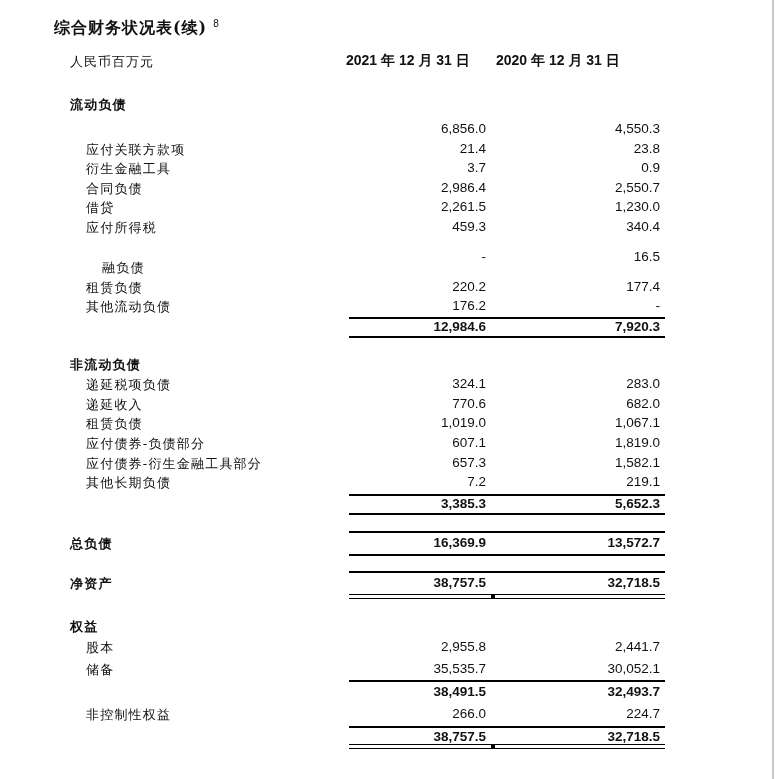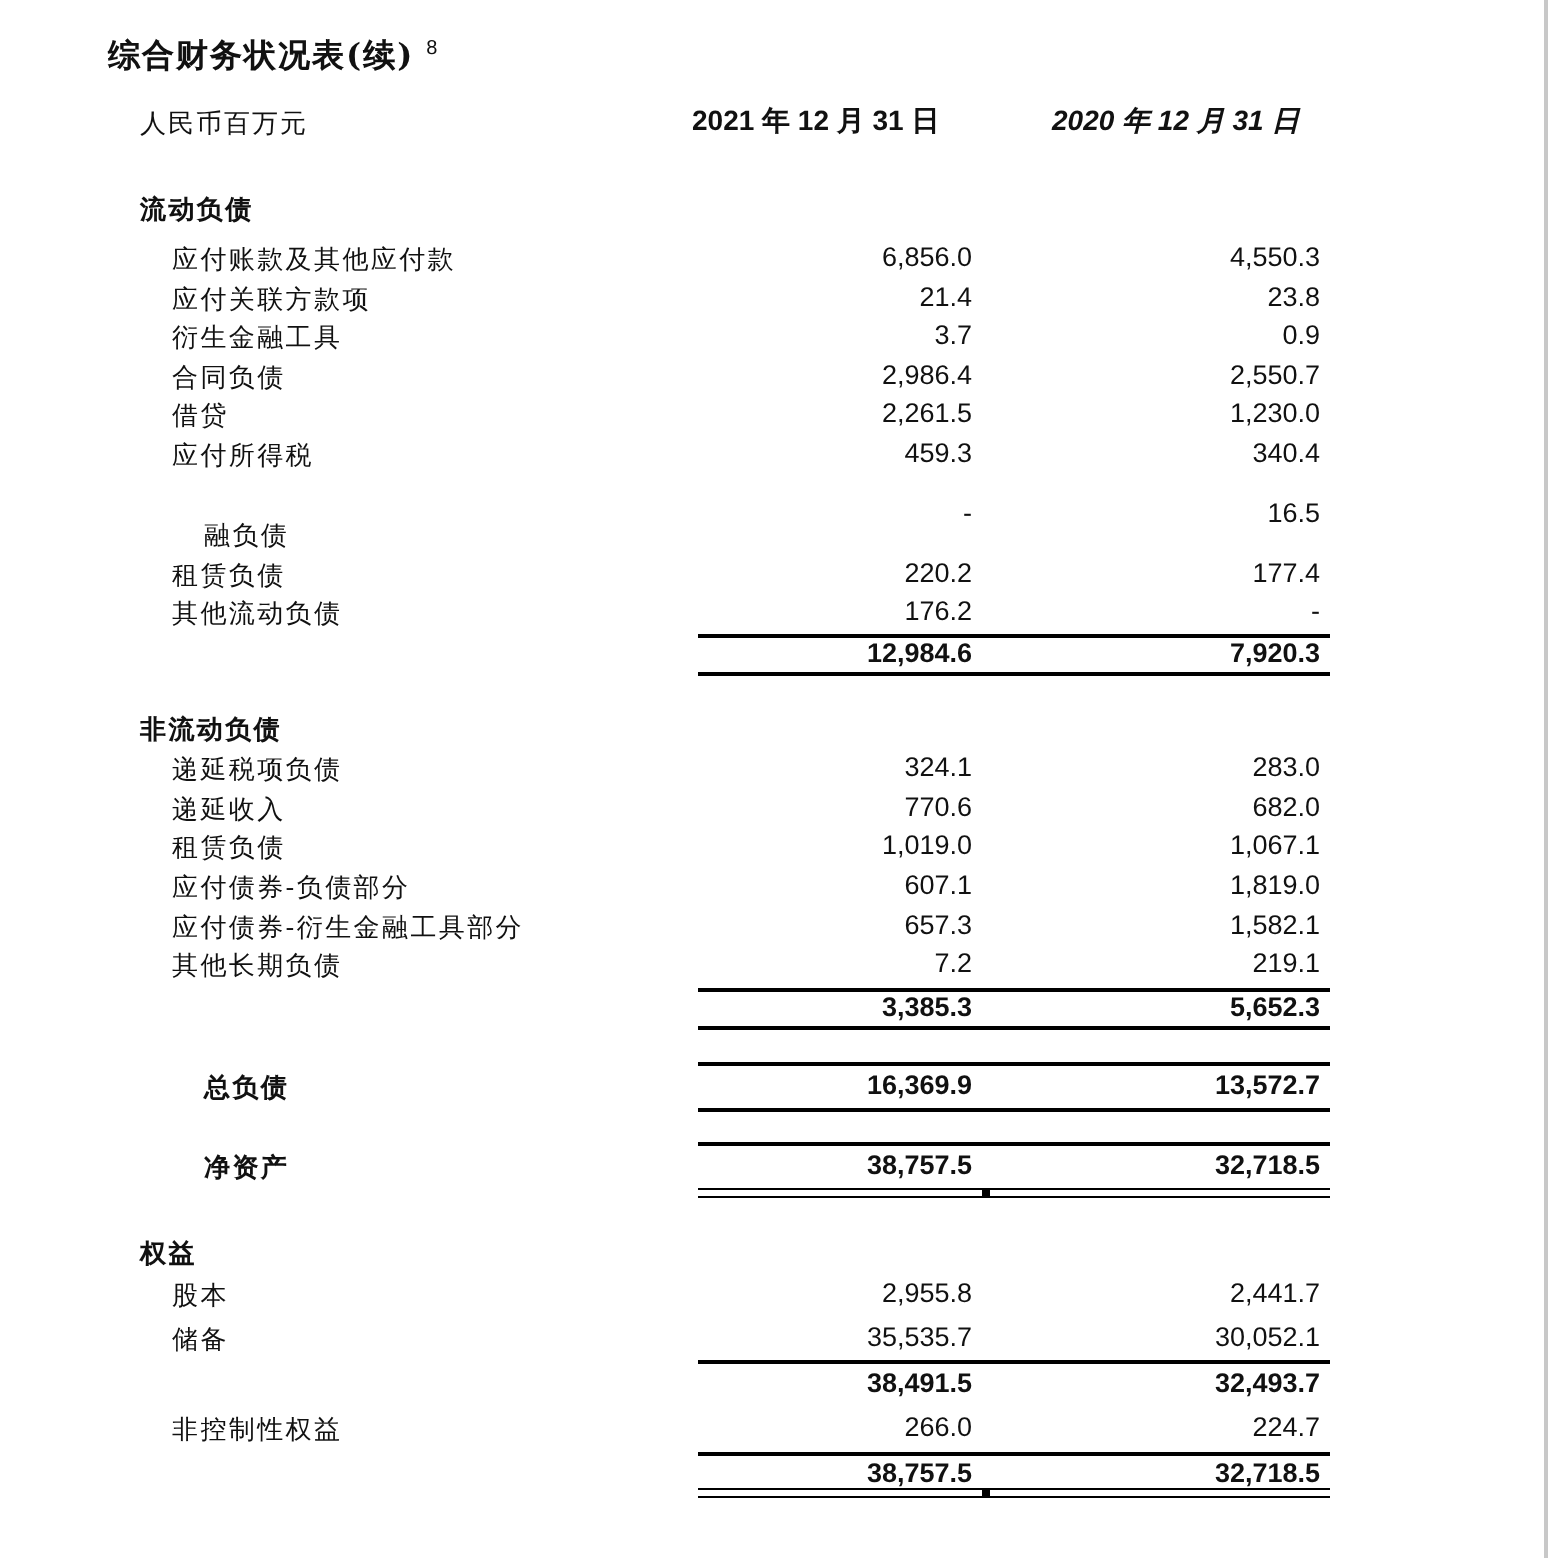--- a/index.html
+++ b/index.html
@@ -9,45 +9,44 @@
   }
   .rightline { position: absolute; left: 772px; top: 0; width: 2px; height: 779px; background: #c8c8c8; }
   .title { position: absolute; left: 54px; top: 18px; font-size: 16px; font-weight: bold; letter-spacing: 1px; }
   .title sup { font-family: "Liberation Sans", sans-serif; font-size: 10px; font-weight: normal; margin-left: 6px; vertical-align: 6px; }
   .unit { position: absolute; left: 70px; top: 53px; font-size: 13px; letter-spacing: 1px; }
   .colhead { position: absolute; top: 52px; font-family: "Liberation Sans", sans-serif; font-weight: bold; font-size: 14px; text-align: left; }
   .row { position: absolute; left: 0; width: 775px; height: 20px; padding-left: 31px; }
   .lbl { position: absolute; font-size: 13px; letter-spacing: 1.2px; white-space: nowrap; }
   .lbl.sec { left: 70px; font-weight: bold; }
   .lbl.item { left: 86px; }
-  .lbl.tot { left: 70px; font-weight: bold; margin-left: 32px; }
+  .lbl.tot { left: 70px; font-weight: bold; }
   .num { position: absolute; font-family: "Liberation Sans", sans-serif; font-size: 13.5px; text-align: right; width: 140px; }
   .num.c1 { left: 346px; }
   .num.c2 { left: 520px; }
   .num.b { font-weight: bold; }
   .hl { position: absolute; left: 349px; width: 316px; height: 1.5px; background: #000; }
   .dl { position: absolute; left: 349px; width: 316px; height: 5px; border-top: 1.5px solid #000; border-bottom: 1.5px solid #000; box-sizing: border-box; }
   .tick { position: absolute; left: 491px; width: 4px; height: 4px; background: #000; }
 </style>
 </head>
 <body>
 
 <div class="rightline"></div>
 
 <div class="title"><span>综合财务状况表(续)</span><sup>8</sup></div>
 <div class="unit">人民币百万元</div>
 <div class="colhead" style="left:346px;width:144px;">2021 年 12 月 31 日</div>
-<div class="colhead" style="left:526px;width:146px;font-style:italic;">2020 年 12 月 31 日</div>
+<div class="colhead" style="left:496px;width:146px;">2020 年 12 月 31 日</div>
 
 <div class="row" style="top:96px">
     <span class="lbl sec">流动负债</span>
   </div>
 
 <div class="row" style="top:121px">
-    <span class="lbl item">应付账款及其他应付款</span>
     <span class="num c1">6,856.0</span>
     <span class="num c2">4,550.3</span>
   </div>
 <div class="row" style="top:141px">
     <span class="lbl item">应付关联方款项</span>
     <span class="num c1">21.4</span>
     <span class="num c2">23.8</span>
   </div>
 <div class="row" style="top:160px">
     <span class="lbl item">衍生金融工具</span>

